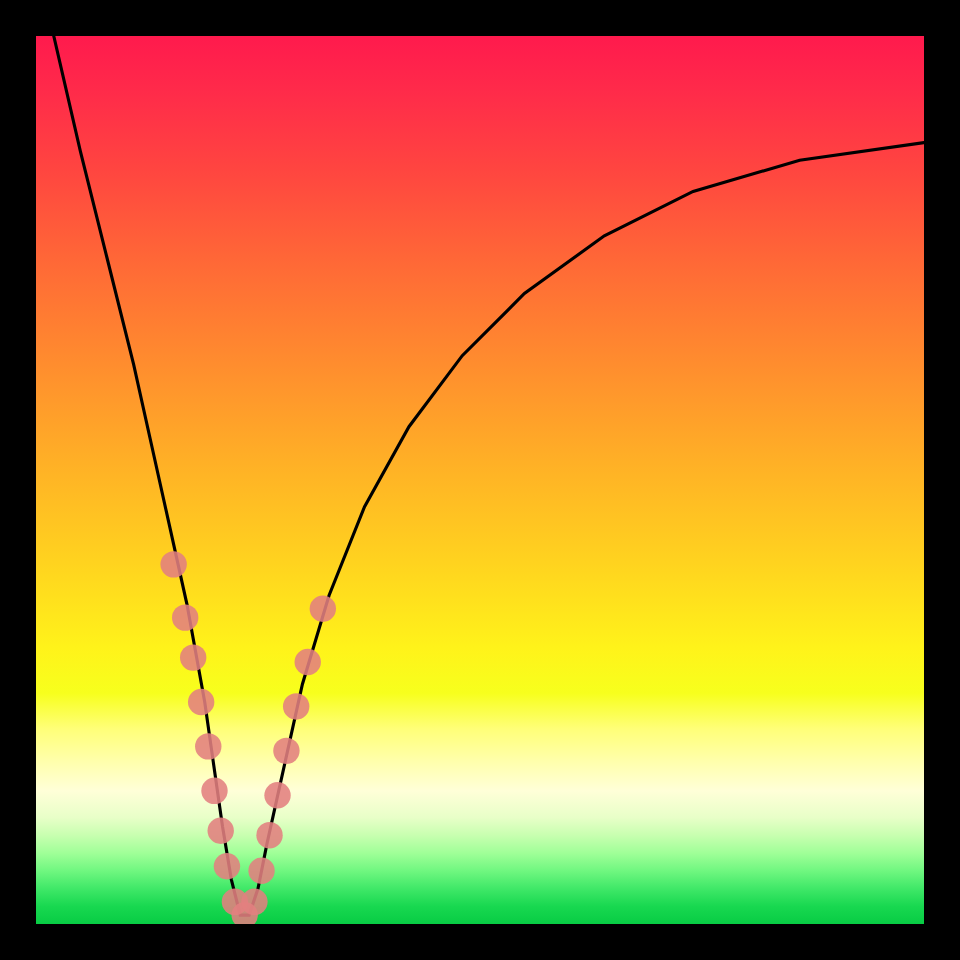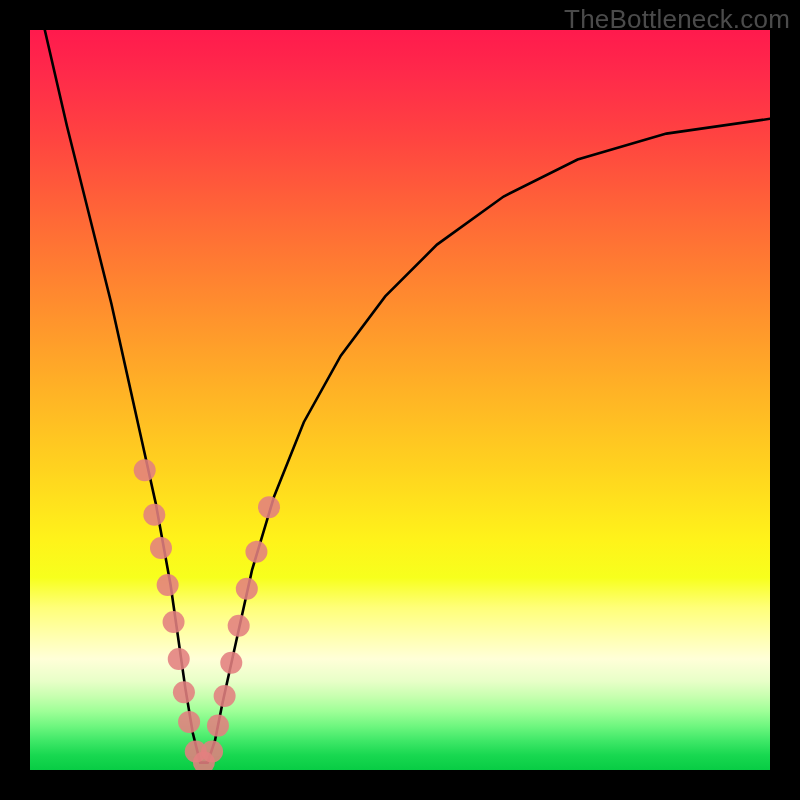--- a/index.html
+++ b/index.html
@@ -98,14 +98,13 @@
           <circle cx="187.96" cy="695.60" r="11" fill="#e28080" fill-opacity="0.88" stroke="#c95f5f" stroke-width="0"></circle>
           <circle cx="194.62" cy="666.00" r="11" fill="#e28080" fill-opacity="0.88" stroke="#c95f5f" stroke-width="0"></circle>
           <circle cx="201.28" cy="632.70" r="11" fill="#e28080" fill-opacity="0.88" stroke="#c95f5f" stroke-width="0"></circle>
           <circle cx="208.68" cy="595.70" r="11" fill="#e28080" fill-opacity="0.88" stroke="#c95f5f" stroke-width="0"></circle>
           <circle cx="216.82" cy="558.70" r="11" fill="#e28080" fill-opacity="0.88" stroke="#c95f5f" stroke-width="0"></circle>
           <circle cx="226.44" cy="521.70" r="11" fill="#e28080" fill-opacity="0.88" stroke="#c95f5f" stroke-width="0"></circle>
           <circle cx="239.02" cy="477.30" r="11" fill="#e28080" fill-opacity="0.88" stroke="#c95f5f" stroke-width="0"></circle>
         </g>
     </svg>
   </div>
-  <div class="watermark">TheBottleneck.com</div>
 </div>
 
 </body></html>

